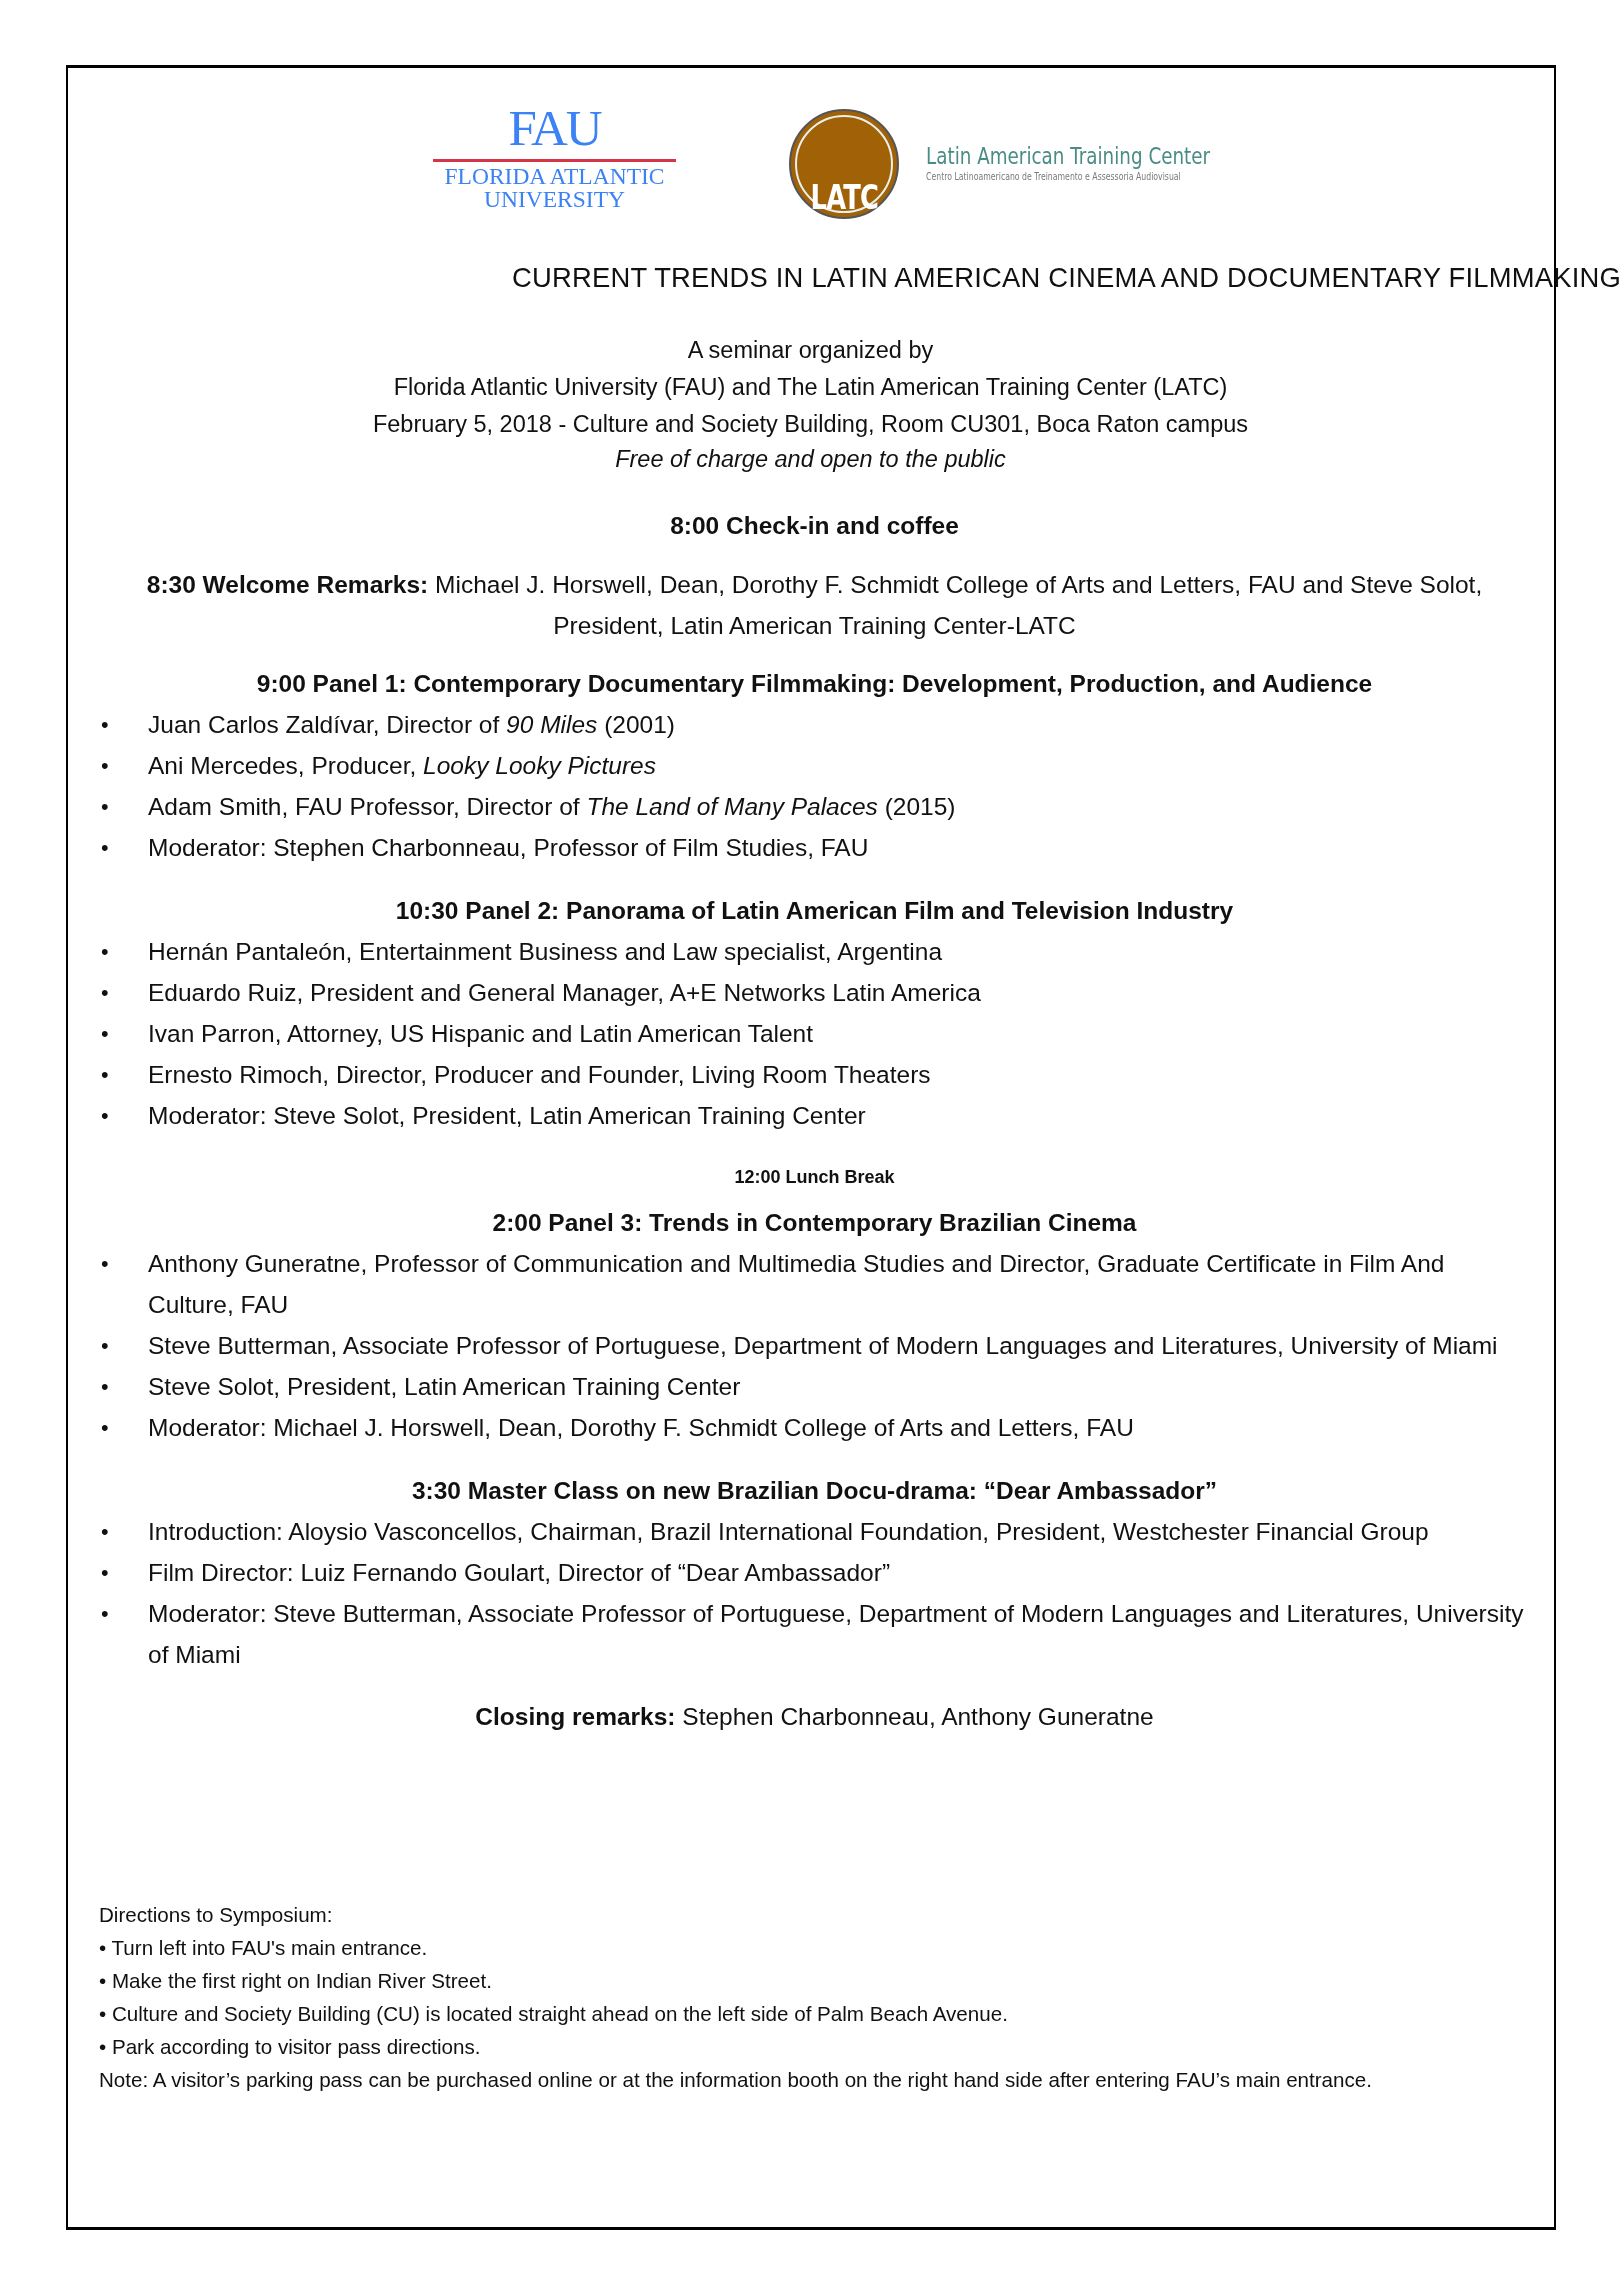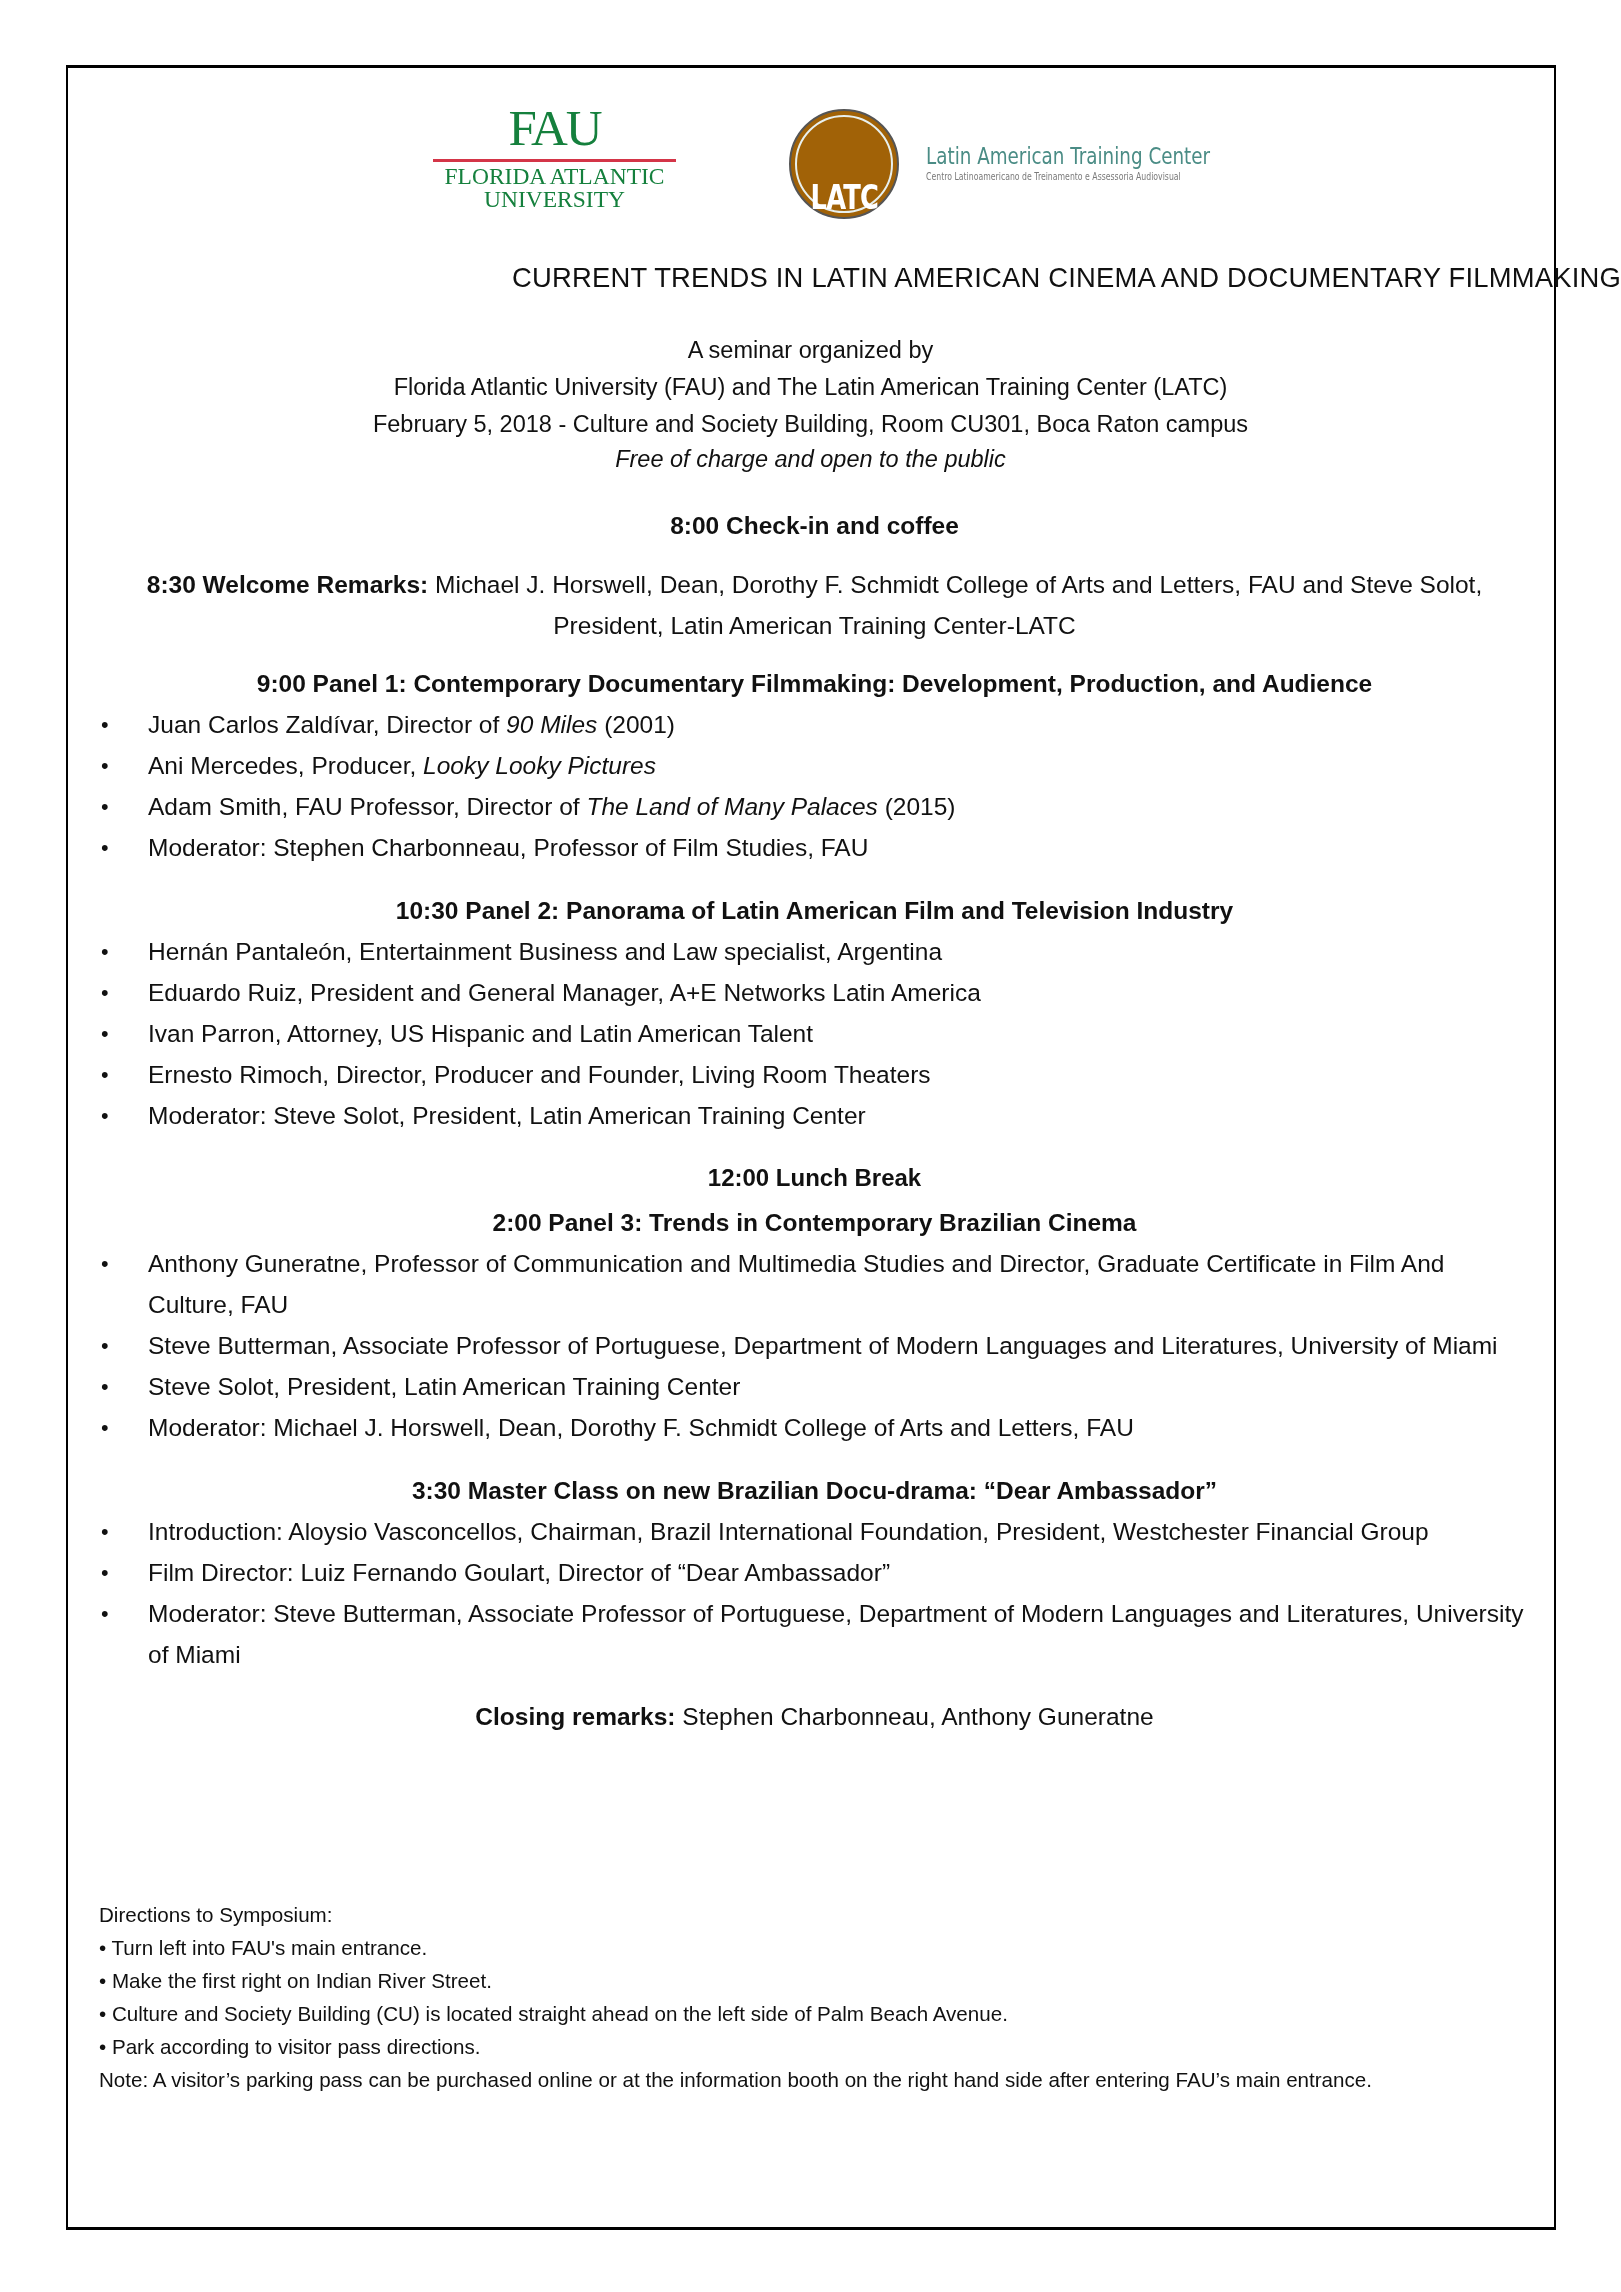--- a/index.html
+++ b/index.html
@@ -2,42 +2,42 @@
 <html><head>
 <meta charset="utf-8">
 <style>
   html, body { margin: 0; padding: 0; background: #ffffff; }
   body { width: 1621px; height: 2293px; position: relative; overflow: hidden;
          font-family: "Liberation Sans", "DejaVu Sans", sans-serif; color: #111; }
   .frame { position: absolute; left: 66px; top: 65px; width: 1486px; height: 2159px;
            border-top: 3.9px solid #000; border-bottom: 3.9px solid #000;
            border-left: 2.9px solid #000; border-right: 2.9px solid #000; }
   
-  .fau { position: absolute; left: 433px; top: 104px; width: 243px; height: 108px; text-align: center; color: #15803d; }
+  .fau { position: absolute; left: 433px; top: 104px; width: 243px; height: 108px; text-align: center; color: #3b82f6; }
   .fau .mark { font-family: "Liberation Serif", "DejaVu Serif", serif; font-size: 51px; line-height: 49px; height: 51px; letter-spacing: -2px; }
   .fau .rule { height: 2.9px; background: #d43548; margin: 3.9px 0 2.9px 0; }
   .fau .name1 { font-family: "Liberation Serif", "DejaVu Serif", serif; font-size: 23.5px; line-height: 23.5px; letter-spacing: 0px; white-space: nowrap; }
   .fau .name2 { font-family: "Liberation Serif", "DejaVu Serif", serif; font-size: 23.5px; line-height: 23.5px; }
   .latc-circle { position: absolute; left: 789px; top: 109px; width: 110px; height: 110px; border-radius: 50%;
                  background: #a16207; border: 2.9px solid #555; box-sizing: border-box;
                  display: flex; align-items: flex-end; justify-content: center; }
   .latc-circle::before { content: ""; position: absolute; left: 3.9px; top: 3.9px; right: 3.9px; bottom: 3.9px; border-radius: 50%; border: 2px solid #e8f0ee; }
   .latc-circle span { color: #fff; font-family: "DejaVu Sans", sans-serif; font-weight: bold; font-size: 33px; letter-spacing: -1px; transform: scaleX(0.78); display: inline-block; position: relative; }
   .latc-text { position: absolute; left: 910px; top: 143px; margin-left: 16px; }
   .latc-name { color: #4a8c85; font-family: "DejaVu Sans", sans-serif; font-size: 23.5px; line-height: 27.4px; transform: scaleX(0.78); transform-origin: left; white-space: nowrap; }
   .latc-sub { color: #7a7a7a; font-family: "DejaVu Sans", sans-serif; font-size: 10.8px; line-height: 13.7px; transform: scaleX(0.72); transform-origin: left; white-space: nowrap; }
   
   .title { position: absolute; left: 0; width: 1621px; top: 261px; text-align: right; font-size: 27.4px; line-height: 33px; letter-spacing: 0.2px; }
   .center-line { position: absolute; left: 0; width: 1621px; text-align: center; font-size: 23.5px; line-height: 29px; }
   .italic { font-style: italic; }
   
   .agenda { position: absolute; left: 99px; top: 505px; width: 1431px; font-size: 24.5px; line-height: 41px; }
   .block { margin: 0; text-align: center; }
   .heading { font-weight: bold; }
-  .small-heading { font-weight: bold; font-size: 24px; }
+  .small-heading { font-weight: bold; font-size: 18px; }
   ul.items { list-style: none; margin: 0; padding: 0; }
   ul.items li { position: relative; padding-left: 49px; }
   ul.items li .bullet { position: absolute; left: 2px; top: 0; font-size: 21.6px; }
   .gap-a { height: 17.6px; }
   .gap-b { height: 21.6px; }
   
   .directions { position: absolute; left: 99px; top: 1898px; width: 1431px; font-size: 20.6px; line-height: 33px; }
 </style>
 </head>
 <body>

